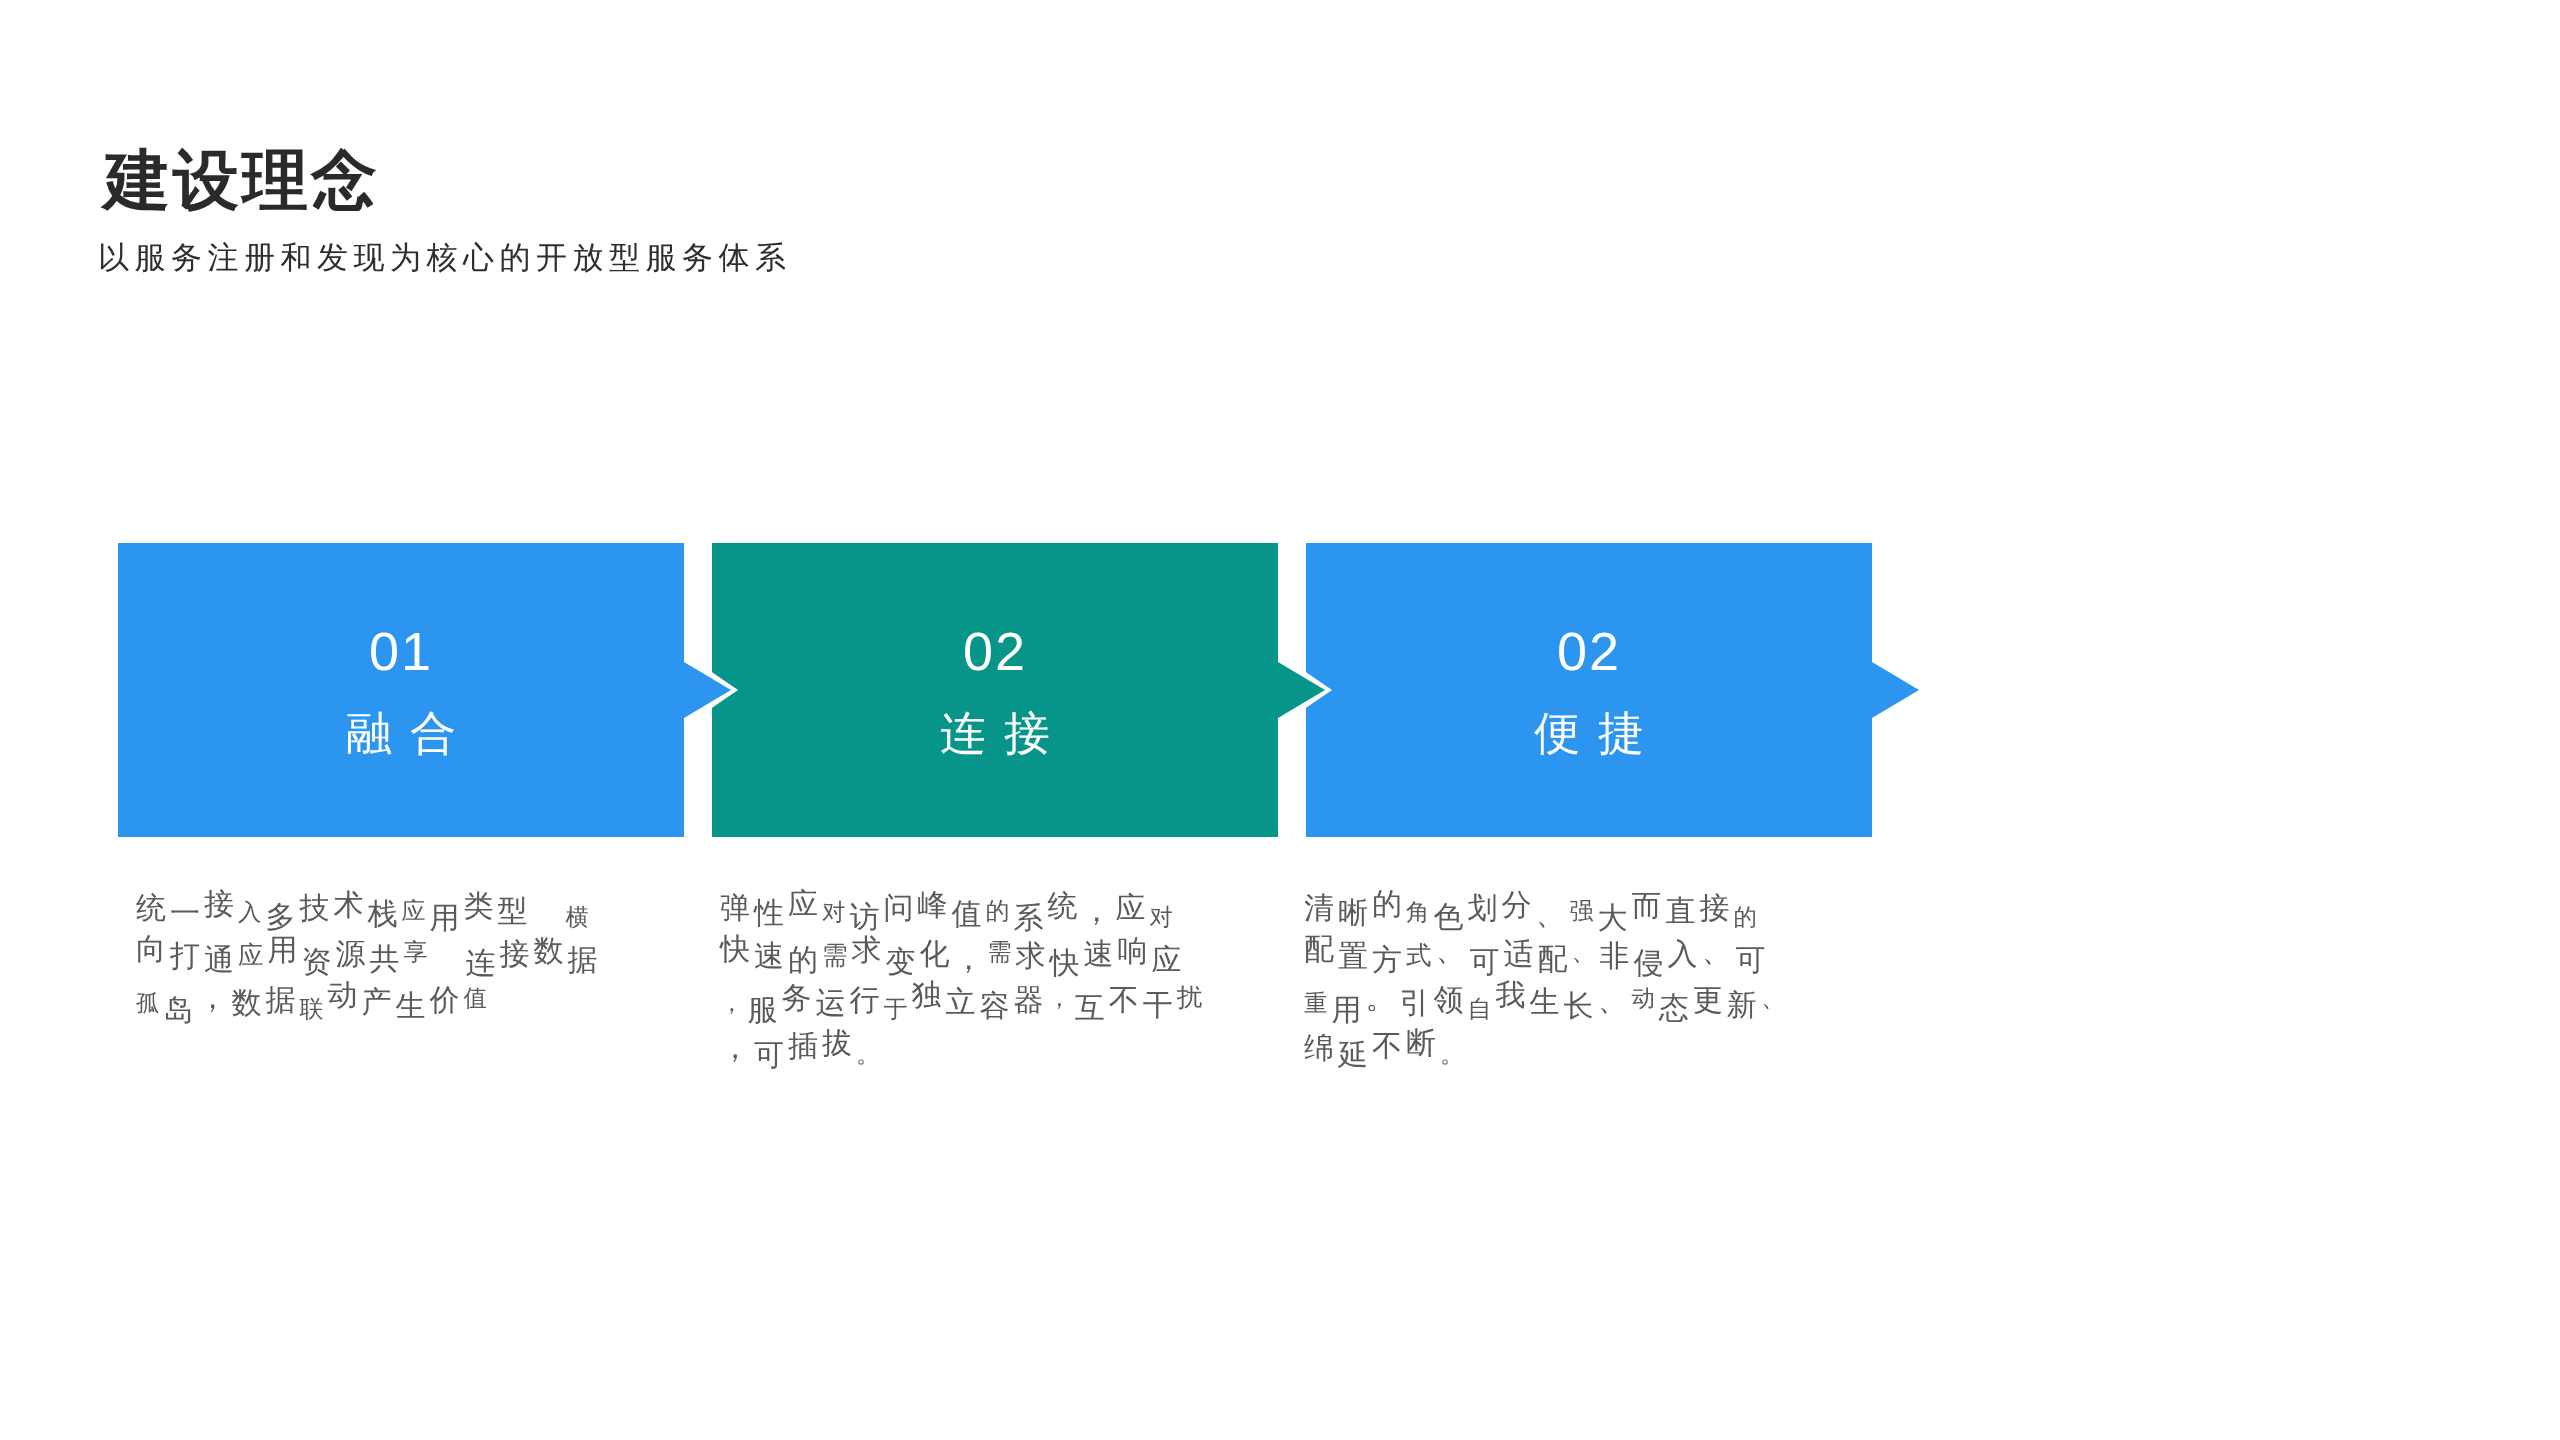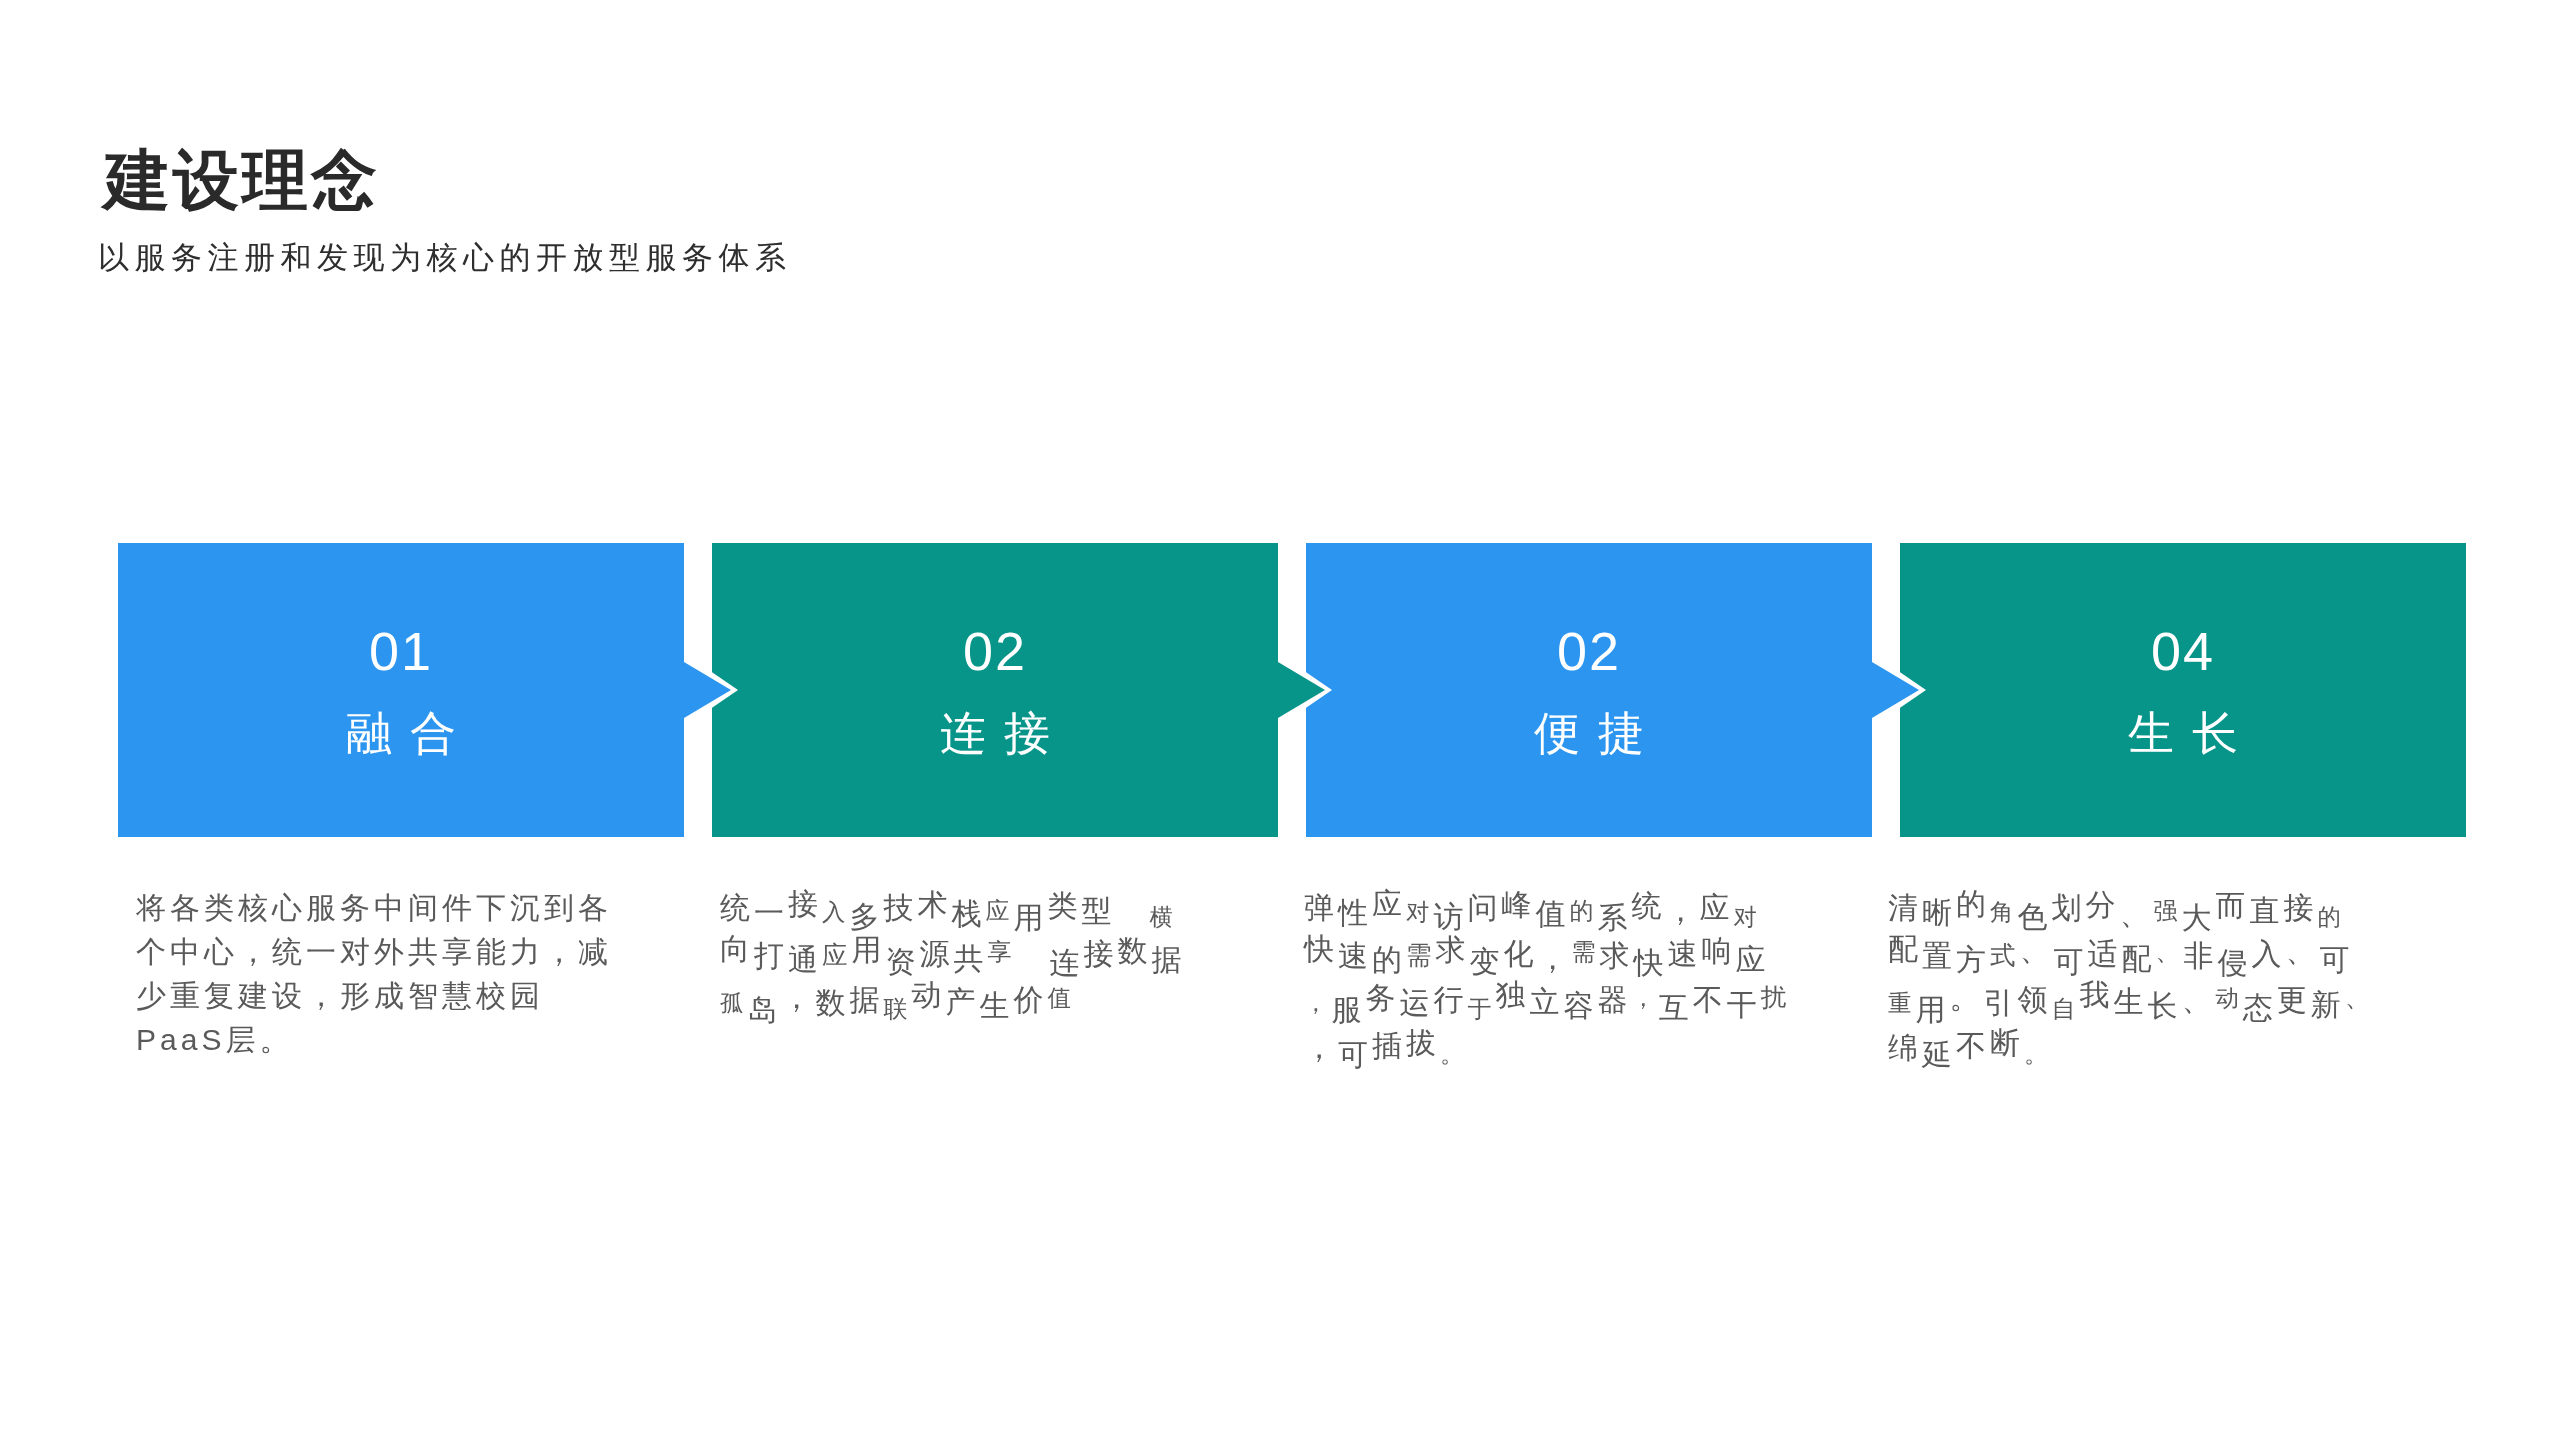--- a/index.html
+++ b/index.html
@@ -157,28 +157,23 @@
       <div class="arrow-fill"></div>
     </div>
 
     <div class="step-box" data-color="blue">
       <div class="step-number">02</div>
       <div class="step-label">便捷</div>
       <div class="arrow-white"></div>
       <div class="arrow-fill"></div>
     </div>
 
-    <div class="step-box" data-color="green">
-      <div class="step-number">04</div>
-      <div class="step-label">生长</div>
-    </div>
 
   </div>
 
   <div class="descs">
-    <div class="desc">将各类核心服务中间件下沉到各个中心，统一对外共享能力，减少重复建设，形成智慧校园PaaS层。</div>
     <div class="desc jitter"><span style="transform: translateY(0px);">统</span><span style="transform: translateY(5px);">一</span><span style="transform: translateY(-4px);">接</span><span style="transform: translateY(2px); font-size: 0.78em;">入</span><span style="transform: translateY(9px);">多</span><span style="transform: translateY(0px);">技</span><span style="transform: translateY(-3px);">术</span><span style="transform: translateY(6px);">栈</span><span style="transform: translateY(1px); font-size: 0.8em;">应</span><span style="transform: translateY(10px);">用</span><span style="transform: translateY(-2px);">类</span><span style="transform: translateY(3px);">型</span><span style="transform: translateY(0px);">　</span><span style="transform: translateY(7px); font-size: 0.78em;">横</span><span style="transform: translateY(-5px);">向</span><span style="transform: translateY(2px);">打</span><span style="transform: translateY(6px);">通</span><span style="transform: translateY(0px); font-size: 0.85em;">应</span><span style="transform: translateY(-4px);">用</span><span style="transform: translateY(8px);">资</span><span style="transform: translateY(0px);">源</span><span style="transform: translateY(5px);">共</span><span style="transform: translateY(-4px); font-size: 0.8em;">享</span><span style="transform: translateY(2px);">　</span><span style="transform: translateY(9px);">连</span><span style="transform: translateY(0px);">接</span><span style="transform: translateY(-3px);">数</span><span style="transform: translateY(6px);">据</span><span style="transform: translateY(1px); font-size: 0.78em;">孤</span><span style="transform: translateY(10px);">岛</span><span style="transform: translateY(-2px);">，</span><span style="transform: translateY(3px);">数</span><span style="transform: translateY(0px);">据</span><span style="transform: translateY(7px); font-size: 0.8em;">联</span><span style="transform: translateY(-5px);">动</span><span style="transform: translateY(2px);">产</span><span style="transform: translateY(6px);">生</span><span style="transform: translateY(0px);">价</span><span style="transform: translateY(-4px); font-size: 0.78em;">值</span></div>
     <div class="desc jitter"><span style="transform: translateY(0px);">弹</span><span style="transform: translateY(5px);">性</span><span style="transform: translateY(-4px);">应</span><span style="transform: translateY(2px); font-size: 0.78em;">对</span><span style="transform: translateY(9px);">访</span><span style="transform: translateY(0px);">问</span><span style="transform: translateY(-3px);">峰</span><span style="transform: translateY(6px);">值</span><span style="transform: translateY(1px); font-size: 0.8em;">的</span><span style="transform: translateY(10px);">系</span><span style="transform: translateY(-2px);">统</span><span style="transform: translateY(3px);">，</span><span style="transform: translateY(0px);">应</span><span style="transform: translateY(7px); font-size: 0.78em;">对</span><span style="transform: translateY(-5px);">快</span><span style="transform: translateY(2px);">速</span><span style="transform: translateY(6px);">的</span><span style="transform: translateY(0px); font-size: 0.85em;">需</span><span style="transform: translateY(-4px);">求</span><span style="transform: translateY(8px);">变</span><span style="transform: translateY(0px);">化</span><span style="transform: translateY(5px);">，</span><span style="transform: translateY(-4px); font-size: 0.8em;">需</span><span style="transform: translateY(2px);">求</span><span style="transform: translateY(9px);">快</span><span style="transform: translateY(0px);">速</span><span style="transform: translateY(-3px);">响</span><span style="transform: translateY(6px);">应</span><span style="transform: translateY(1px); font-size: 0.78em;">，</span><span style="transform: translateY(10px);">服</span><span style="transform: translateY(-2px);">务</span><span style="transform: translateY(3px);">运</span><span style="transform: translateY(0px);">行</span><span style="transform: translateY(7px); font-size: 0.8em;">于</span><span style="transform: translateY(-5px);">独</span><span style="transform: translateY(2px);">立</span><span style="transform: translateY(6px);">容</span><span style="transform: translateY(0px);">器</span><span style="transform: translateY(-4px); font-size: 0.78em;">，</span><span style="transform: translateY(8px);">互</span><span style="transform: translateY(0px);">不</span><span style="transform: translateY(5px);">干</span><span style="transform: translateY(-4px); font-size: 0.85em;">扰</span><span style="transform: translateY(2px);">，</span><span style="transform: translateY(9px);">可</span><span style="transform: translateY(0px);">插</span><span style="transform: translateY(-3px);">拔</span><span style="transform: translateY(6px); font-size: 0.8em;">。</span></div>
     <div class="desc jitter"><span style="transform: translateY(0px);">清</span><span style="transform: translateY(5px);">晰</span><span style="transform: translateY(-4px);">的</span><span style="transform: translateY(2px); font-size: 0.78em;">角</span><span style="transform: translateY(9px);">色</span><span style="transform: translateY(0px);">划</span><span style="transform: translateY(-3px);">分</span><span style="transform: translateY(6px);">、</span><span style="transform: translateY(1px); font-size: 0.8em;">强</span><span style="transform: translateY(10px);">大</span><span style="transform: translateY(-2px);">而</span><span style="transform: translateY(3px);">直</span><span style="transform: translateY(0px);">接</span><span style="transform: translateY(7px); font-size: 0.78em;">的</span><span style="transform: translateY(-5px);">配</span><span style="transform: translateY(2px);">置</span><span style="transform: translateY(6px);">方</span><span style="transform: translateY(0px); font-size: 0.85em;">式</span><span style="transform: translateY(-4px);">、</span><span style="transform: translateY(8px);">可</span><span style="transform: translateY(0px);">适</span><span style="transform: translateY(5px);">配</span><span style="transform: translateY(-4px); font-size: 0.8em;">、</span><span style="transform: translateY(2px);">非</span><span style="transform: translateY(9px);">侵</span><span style="transform: translateY(0px);">入</span><span style="transform: translateY(-3px);">、</span><span style="transform: translateY(6px);">可</span><span style="transform: translateY(1px); font-size: 0.78em;">重</span><span style="transform: translateY(10px);">用</span><span style="transform: translateY(-2px);">。</span><span style="transform: translateY(3px);">引</span><span style="transform: translateY(0px);">领</span><span style="transform: translateY(7px); font-size: 0.8em;">自</span><span style="transform: translateY(-5px);">我</span><span style="transform: translateY(2px);">生</span><span style="transform: translateY(6px);">长</span><span style="transform: translateY(0px);">、</span><span style="transform: translateY(-4px); font-size: 0.78em;">动</span><span style="transform: translateY(8px);">态</span><span style="transform: translateY(0px);">更</span><span style="transform: translateY(5px);">新</span><span style="transform: translateY(-4px); font-size: 0.85em;">、</span><span style="transform: translateY(2px);">绵</span><span style="transform: translateY(9px);">延</span><span style="transform: translateY(0px);">不</span><span style="transform: translateY(-3px);">断</span><span style="transform: translateY(6px); font-size: 0.8em;">。</span></div>
   </div>
 
 
 </div>
 
 </body></html>

